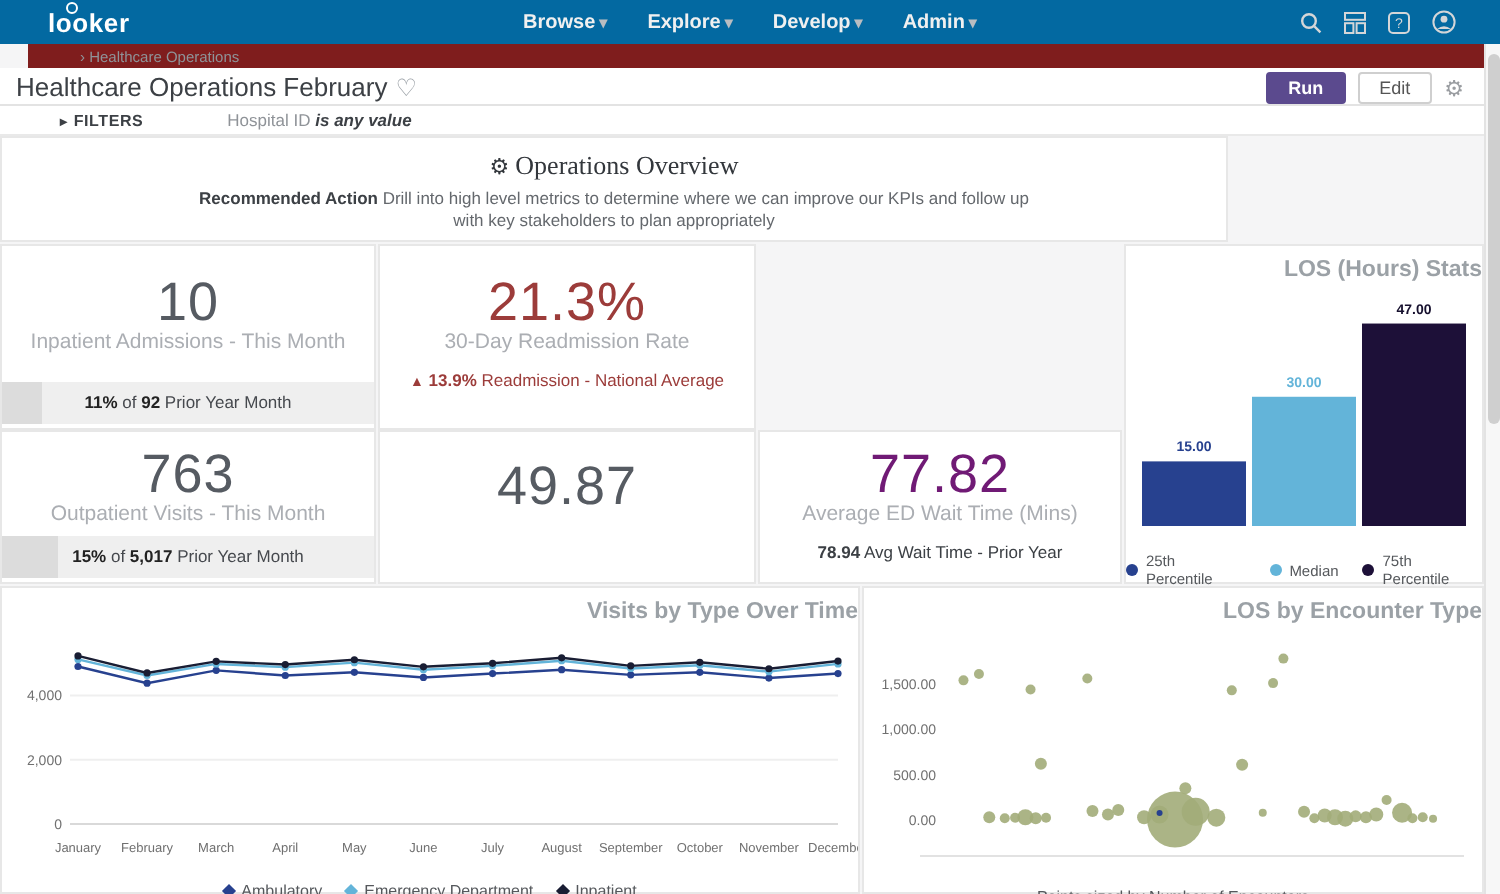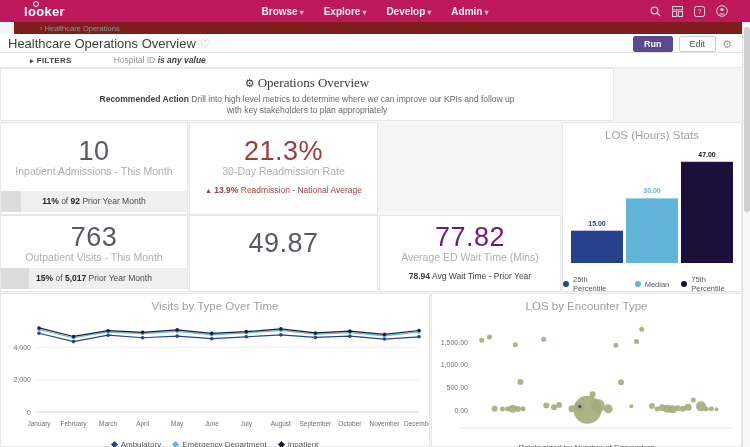--- a/index.html
+++ b/index.html
@@ -1,20 +1,20 @@
 <!DOCTYPE html>
 <html><head>
 <meta charset="utf-8">
 <style>
   html,body{margin:0;padding:0;}
   body{font-family:"Liberation Sans",sans-serif;background:#fff;}
   .stage{position:relative;width:750px;height:447px;overflow:hidden;background:#f5f5f6;}
 
   
-  .topnav{position:absolute;left:0;top:0;width:750px;height:22px;background:#be185d;display:flex;align-items:center;}
+  .topnav{position:absolute;left:0;top:0;width:750px;height:22px;background:#0369a1;display:flex;align-items:center;}
   .logo{position:relative;color:#fff;font-size:13px;font-weight:bold;letter-spacing:.3px;margin-left:24px;}
   .logo-dot{position:absolute;left:9px;top:-3px;width:4px;height:4px;border:1px solid #fff;border-radius:50%;}
   .nav-menus{position:absolute;left:0;right:0;top:0;height:22px;display:flex;justify-content:center;align-items:center;gap:20px;}
   .nav-menu{color:#f0f0f0;font-size:10px;font-weight:bold;cursor:pointer;}
   .nav-menu .caret{font-size:8px;color:#b9bdc1;margin-left:2px;}
   .nav-icons{position:absolute;right:22px;top:0;height:22px;display:flex;align-items:center;gap:11px;}
   .nav-icons svg{display:block;}
 
   
   .breadcrumb-row{position:absolute;left:14px;top:22px;width:742px;height:12px;background:#7f1d1d;}
@@ -47,21 +47,21 @@
   .kpi-green{color:#701a75;}
   .kpi-comp{font-size:8.5px;color:#3c4045;text-align:center;margin-top:8px;}
   .kpi-comp.red{color:#9c3c3a;}
   .kpi-comp .tri{font-size:7px;}
   .progress-wrap{position:absolute;left:0;right:0;bottom:2px;height:21px;background:#efefef;overflow:hidden;}
   .progress-fill{position:absolute;left:0;top:0;bottom:0;background:#dcdcdc;}
   .progress-text{position:relative;font-size:8.5px;color:#46494e;text-align:center;line-height:21px;}
   .progress-text b{color:#222;}
   .clock-icon{display:inline-block;vertical-align:-1px;margin-right:3px;}
 
-  .chart-title{font-size:11.5px;color:#9ba1a6;text-align:center;margin-top:6px;}
+  .chart-title{font-size:11.5px;color:#9ba1a6;text-align:right;margin-top:6px;font-weight:bold;}
   .legend-row{display:flex;justify-content:center;align-items:center;gap:12px;margin-top:2px;}
   .legend-item{display:flex;align-items:center;gap:4px;font-size:7.5px;color:#55585c;cursor:pointer;}
   .legend-dot{width:6px;height:6px;border-radius:50%;display:inline-block;}
   .legend-diamond{width:5px;height:5px;transform:rotate(45deg);display:inline-block;}
   .chart-caption{font-size:8px;color:#55585c;text-align:center;margin-top:1px;}
 
   
   .scrollbar{position:absolute;right:0;top:22px;width:8px;height:425px;background:#f7f7f7;border-left:1px solid #e3e3e3;box-sizing:border-box;}
   .scroll-thumb{position:absolute;left:1px;width:6px;top:5px;height:185px;background:#cfcfcf;border-radius:3px;cursor:pointer;}
 </style>
@@ -106,21 +106,21 @@
           </svg>
         </span>
     </div>
   </div>
 
   <div class="breadcrumb-row">
     <div class="breadcrumb"><span>›</span> <span>Healthcare Operations</span></div>
   </div>
 
   <div class="title-row">
-    <div class="page-title"><span>Healthcare Operations Overview</span><span class="heart">♡</span></div>
+    <div class="page-title"><span>Healthcare Operations February</span><span class="heart">♡</span></div>
     <div class="title-actions">
       <span class="btn btn-run">Run</span>
       <span class="btn btn-edit">Edit</span>
       <span class="gear-small">⚙</span>
     </div>
   </div>
 
   <div class="filters-row">
     <span class="filters-label"><span class="caret">▸</span><span>FILTERS</span></span>
     <span class="filter-chip"><span>Hospital ID</span> <b>is any value</b></span>

